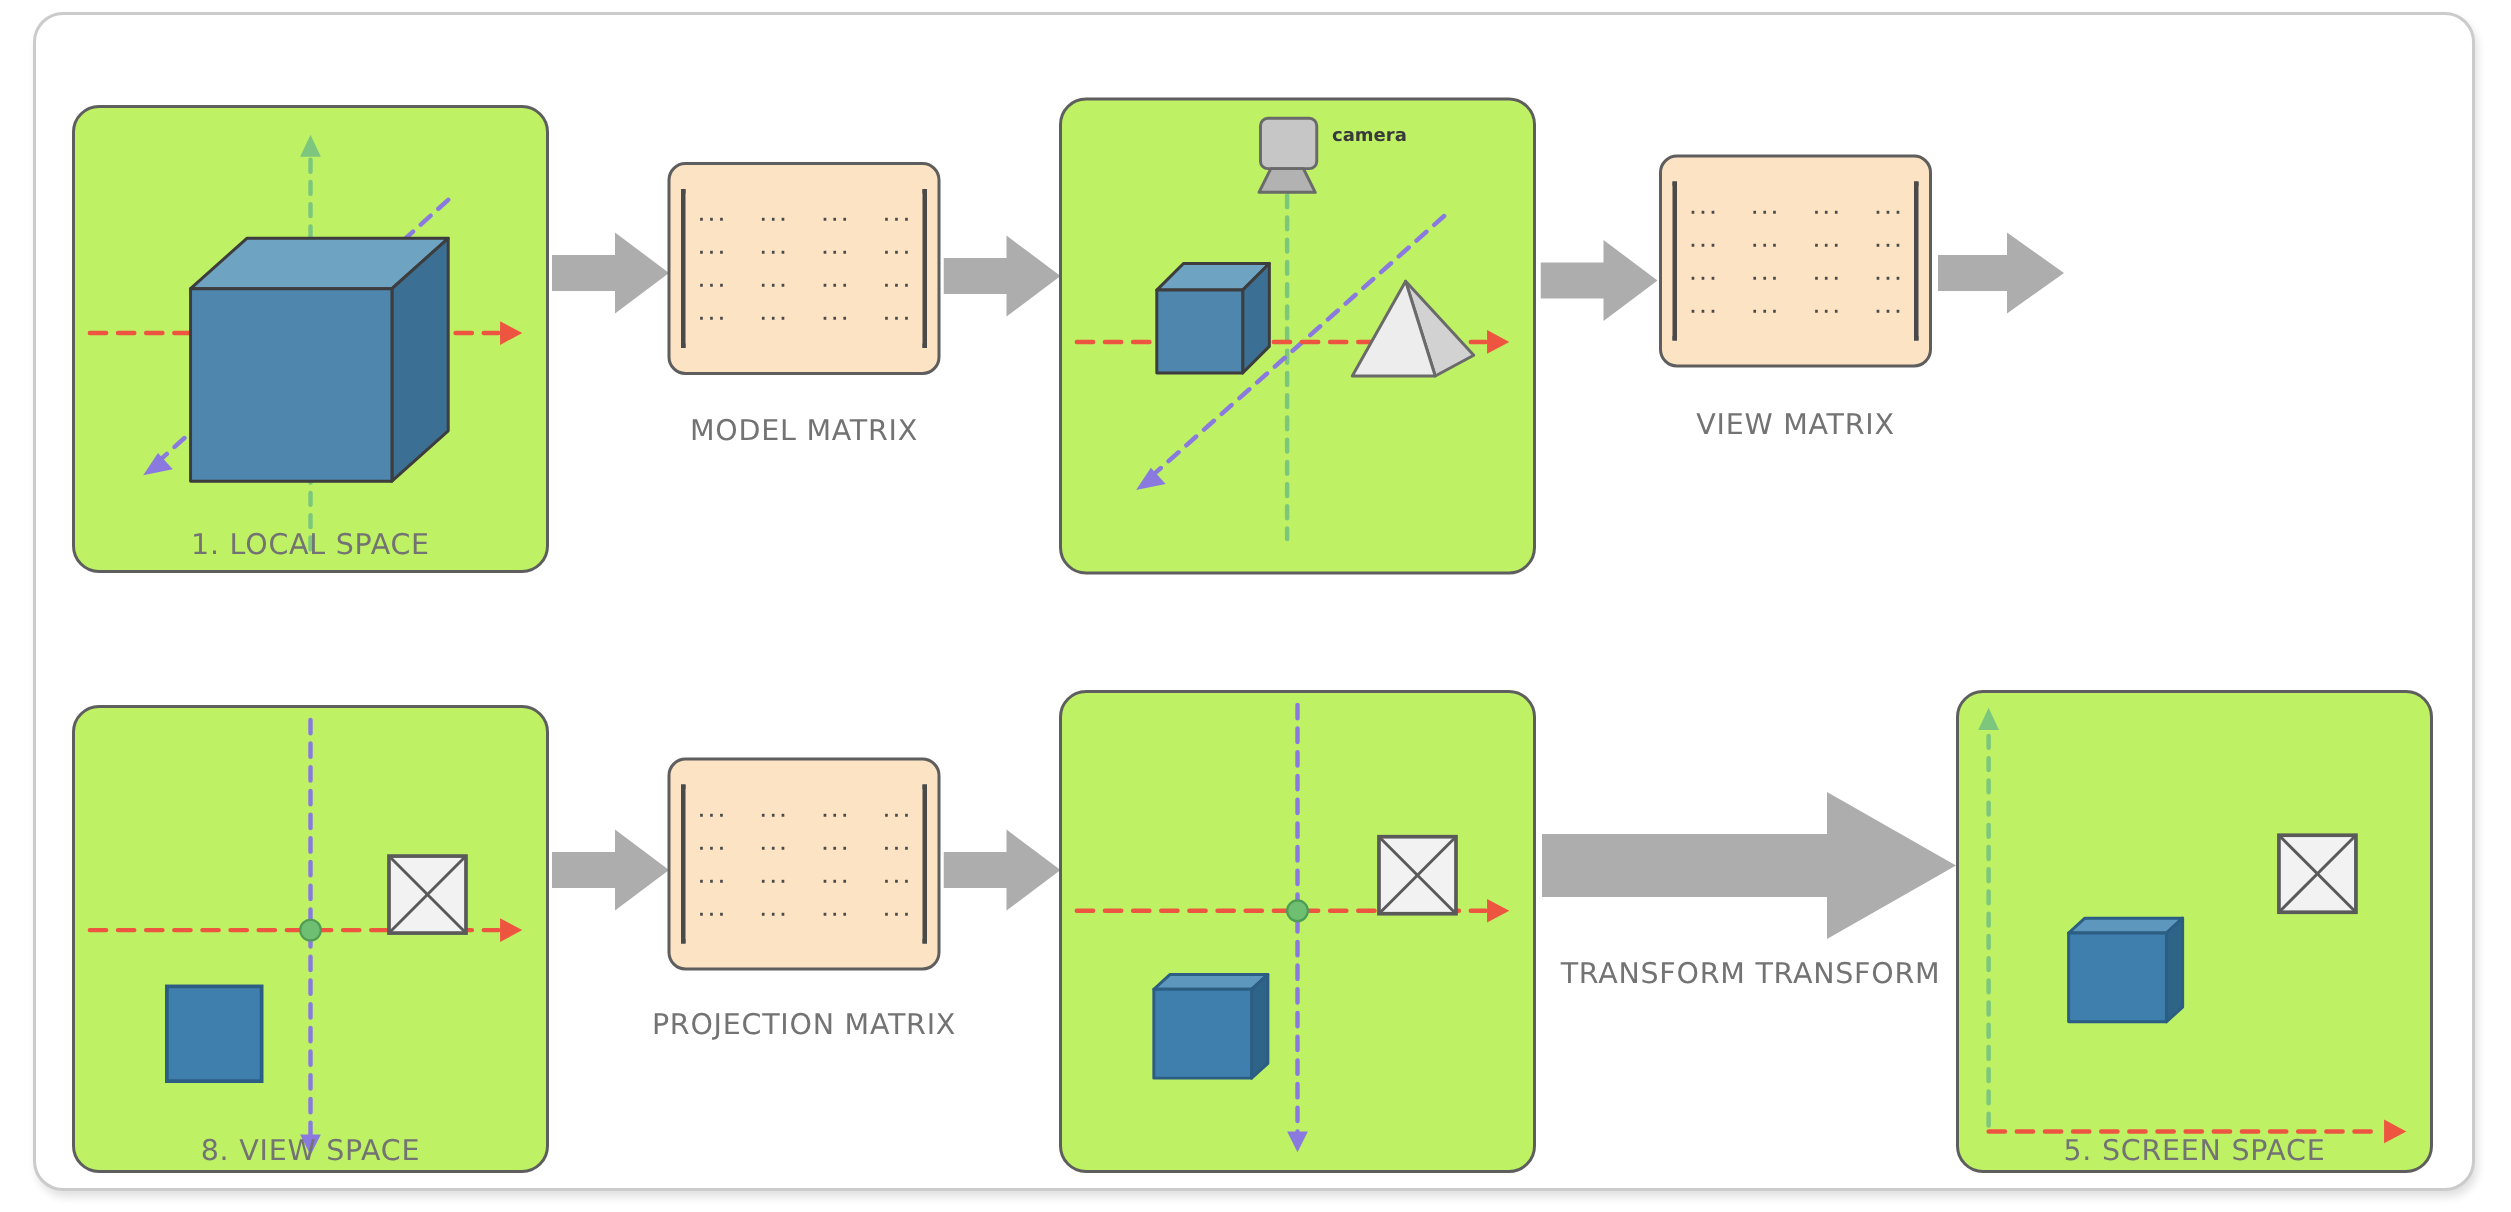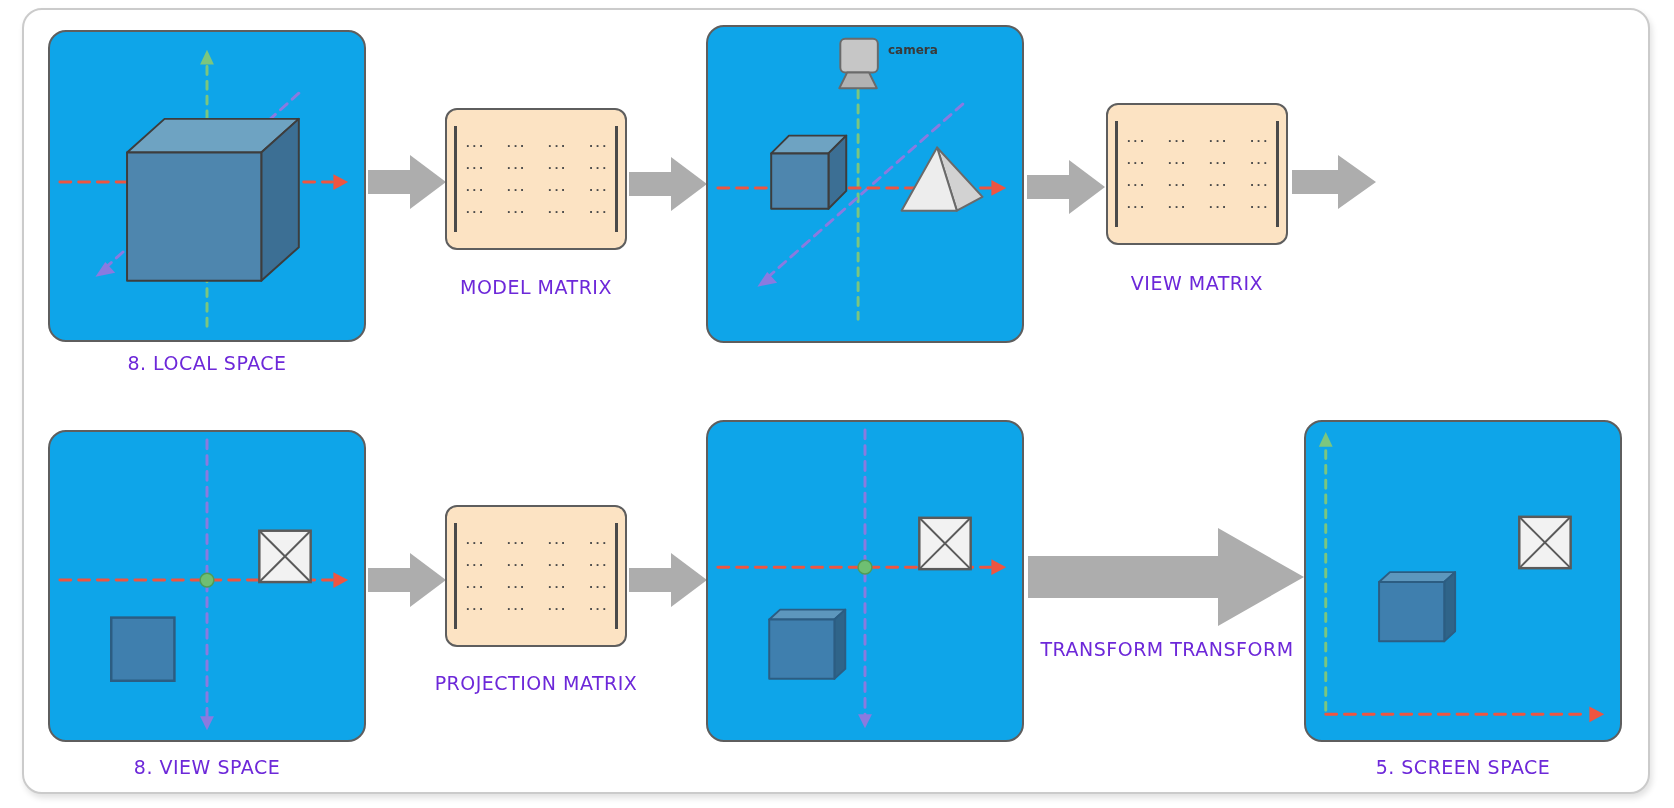--- a/index.html
+++ b/index.html
@@ -1,27 +1,27 @@
 <!DOCTYPE html>
 <html><head>
 <meta charset="utf-8">
 <style>
   * { margin:0; padding:0; box-sizing:border-box; }
   html,body { background:#ffffff; font-family:"DejaVu Sans","Liberation Sans",sans-serif; }
   .canvas { position:relative; width:1674px; height:808px; background:#ffffff; overflow:hidden; }
   .frame { position:absolute; left:22px; top:8px; width:1628px; height:786px;
            background:#ffffff; border:2px solid #cbcbcb; border-radius:20px;
            box-shadow:2px 4px 6px rgba(0,0,0,0.12); }
-  .panel { position:absolute; background:#0ea5e9; border:2px solid #5e5e5e; border-radius:18px; }
+  .panel { position:absolute; background:#bef264; border:2px solid #5e5e5e; border-radius:18px;margin-top:40px; }
   .panel-art { position:absolute; left:0; top:0; width:100%; height:100%; }
   .ax { fill:none; stroke-width:3; stroke-linecap:round; }
   .ax.r { stroke:#ee5541; stroke-dasharray:11 8; }
   .ax.g { stroke:#7cc67e; stroke-dasharray:8 7; }
   .ax.p { stroke:#8a7ae0; stroke-dasharray:9 7; }
-  .caption { position:absolute; color:#6d28d9; font-size:19px; letter-spacing:0.5px; text-align:center; white-space:nowrap; }
+  .caption { position:absolute; color:#737373; font-size:19px; letter-spacing:0.5px; text-align:center; white-space:nowrap; }
   .matrixbox { position:absolute; background:#fce3c3; border:2px solid #5e5e5e; border-radius:12px;
                display:flex; align-items:stretch; justify-content:center; gap:7px; padding:16px 12px; }
   .bracket { width:9px; }
   .bracket.left  { border-left:3px solid #4a4a4a; border-top:3px solid #4a4a4a; border-bottom:3px solid #4a4a4a; }
   .bracket.right { border-right:3px solid #4a4a4a; border-top:3px solid #4a4a4a; border-bottom:3px solid #4a4a4a; }
   .mrows { display:flex; flex-direction:column; justify-content:center; gap:11px; }
   .mrow { font-family:"DejaVu Sans Mono",monospace; font-size:11px; font-weight:bold;
           color:#4a4a4a; white-space:pre; word-spacing:4px; line-height:1; }
   .flow-arrow { position:absolute; }
   .camera-label { position:absolute; font-size:12px; font-weight:bold; color:#3a3a3a; }
@@ -46,21 +46,21 @@
         <line class="ax r" x1="10" y1="152" x2="286" y2="152"></line>
         <polygon points="302,152 287,144 287,160" fill="#ee5541"></polygon>
       </g>
       <g>
         <polygon points="78,122 116,88 252,88 214,122" fill="#6ea3c2" stroke="#3d3d3d" stroke-width="2" stroke-linejoin="round"></polygon>
         <polygon points="214,122 252,88 252,218 214,252" fill="#3c6f94" stroke="#3d3d3d" stroke-width="2" stroke-linejoin="round"></polygon>
         <rect x="78" y="122" width="136" height="130" fill="#4e86ae" stroke="#3d3d3d" stroke-width="2" stroke-linejoin="round"></rect>
       </g>
     </svg>
   </div>
-  <div class="caption" style="left:48px; top:352px; width:318px;">8. LOCAL SPACE</div>
+  <div class="caption" style="left:48px; top:352px; width:318px;">1. LOCAL SPACE</div>
 
   <svg class="flow-arrow" style="left:368px; top:151px;" width="78" height="62">
     <polygon points="0,19 42,19 42,4 78,31 42,58 42,43 0,43" fill="#adadad"></polygon>
   </svg>
 
   <div class="matrixbox" style="left:445px; top:108px; width:182px; height:142px;">
     <div class="bracket left"></div>
     <div class="mrows">
       <div class="mrow">···  ···  ···  ···</div>
       <div class="mrow">···  ···  ···  ···</div>

